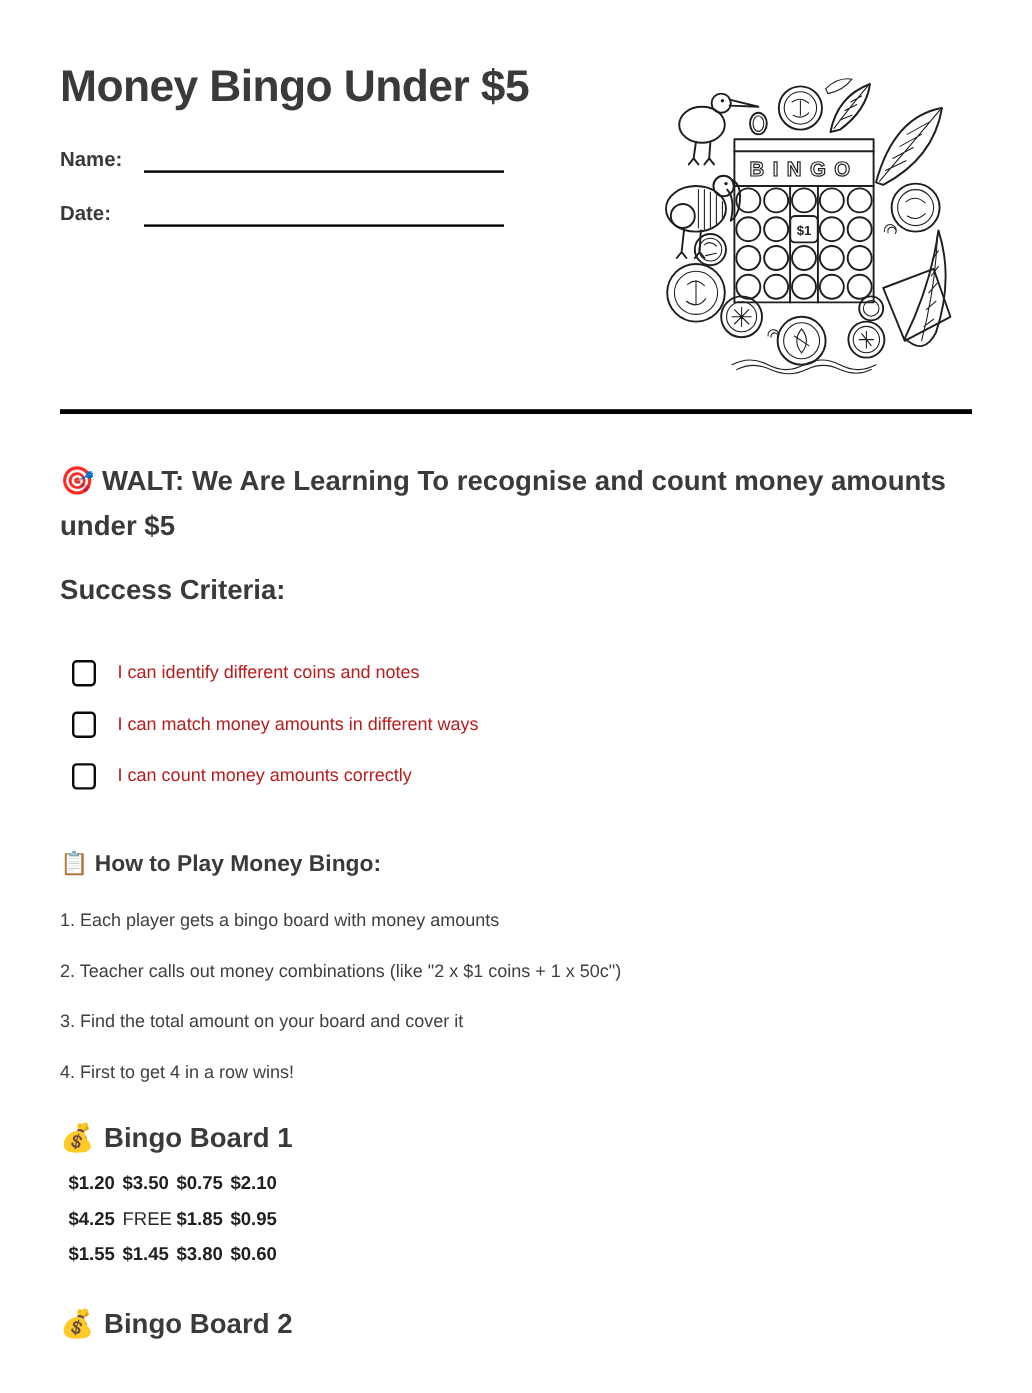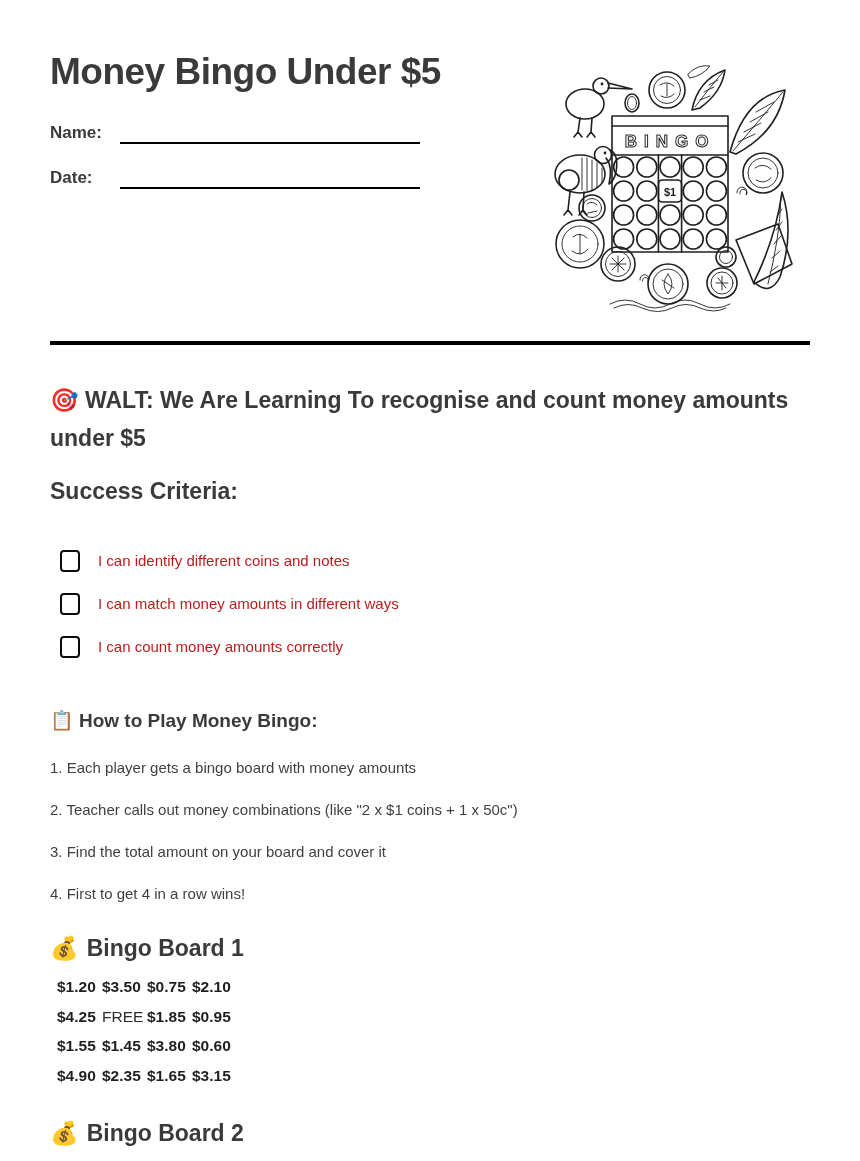--- a/index.html
+++ b/index.html
@@ -159,26 +159,20 @@
           <td>$4.25</td>
           <td class="free">FREE</td>
           <td>$1.85</td>
           <td>$0.95</td>
         </tr>
         <tr>
           <td>$1.55</td>
           <td>$1.45</td>
           <td>$3.80</td>
           <td>$0.60</td>
-        </tr>
-        <tr>
-          <td>$4.90</td>
-          <td>$2.35</td>
-          <td>$1.65</td>
-          <td>$3.15</td>
         </tr>
       </tbody>
     </table>
 
     <h2 class="board-heading board2"><span class="emoji">💰</span><span>Bingo Board 2</span></h2>
 
   </div>
 
   <svg class="illustration" viewBox="0 0 270 270" xmlns="http://www.w3.org/2000/svg" aria-hidden="true">
 

